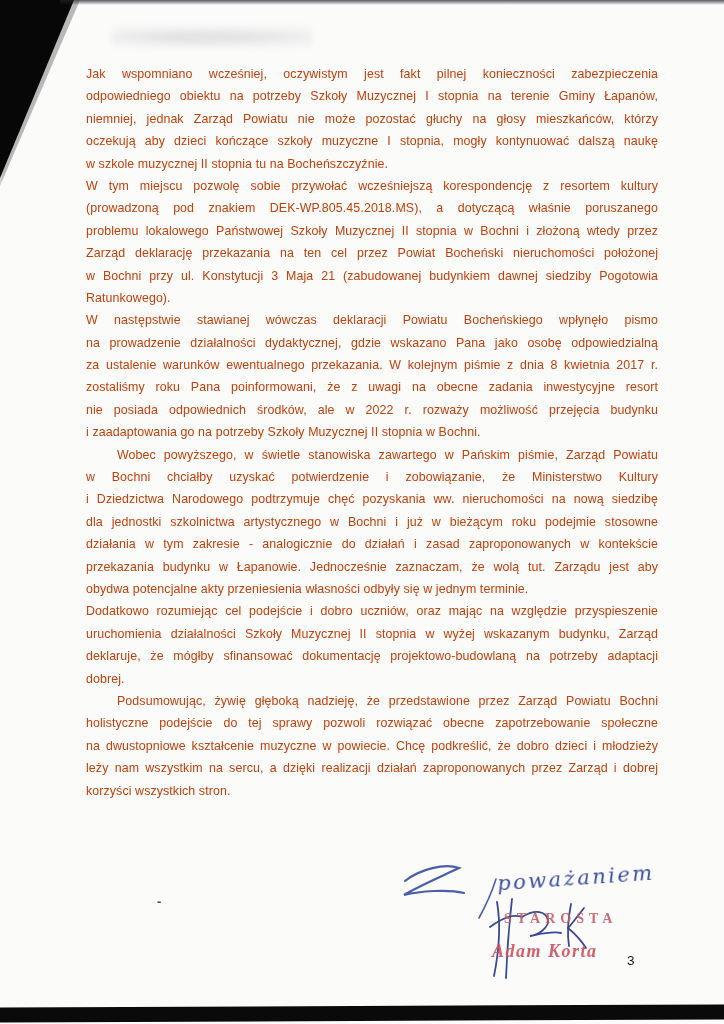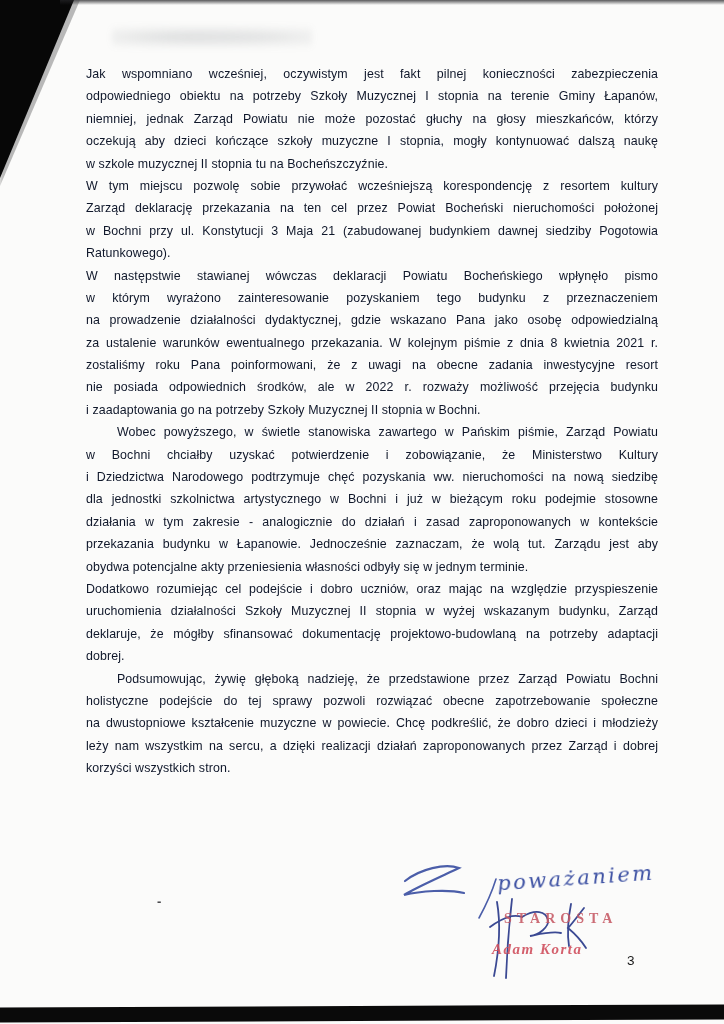--- a/index.html
+++ b/index.html
@@ -36,21 +36,21 @@
       radial-gradient(ellipse at 75% 50%,rgba(120,125,130,.28),rgba(120,125,130,0) 70%);
     filter:blur(3px);opacity:.5;
   }
   .stray-dash{
     position:absolute;left:157px;top:894px;
     color:#4a4a4e;font-size:13px;font-weight:bold;
   }
   
   .letter-body{
     position:absolute;left:86px;top:63px;width:572px;
-    font-size:12.4px;line-height:22.4px;color:#0f172a;
+    font-size:12.4px;line-height:22.4px;color:#c2410c;
     letter-spacing:.1px;
   }
   .line{
     text-align:justify;text-align-last:justify;-moz-text-align-last:justify;
     white-space:normal;height:22.4px;overflow:hidden;
   }
   .line.last{text-align-last:left;-moz-text-align-last:left;}
   .line.indent{text-indent:31px;}
   
   .sig-svg{position:absolute;left:390px;top:855px;}
@@ -62,21 +62,21 @@
   }
   .stamp-title{
     position:absolute;left:504px;top:911px;
     font-family:"Liberation Serif",serif;font-weight:bold;
     font-size:14px;letter-spacing:5px;color:#c65964;
     opacity:.88;filter:blur(.3px);
   }
   .stamp-name{
     position:absolute;left:492px;top:941px;
     font-family:"Liberation Serif",serif;font-weight:bold;font-style:italic;
-    font-size:15px;letter-spacing:1.5px;color:#d0505e;
+    font-size:18px;letter-spacing:1.5px;color:#d0505e;
     opacity:.9;filter:blur(.3px);text-align:center;
   }
   .page-number{
     position:absolute;left:627px;top:953px;
     font-size:13.5px;color:#1a1a1a;
   }
 </style>
 </head>
 <body>
 
@@ -85,27 +85,28 @@
 <div class="top-edge"></div>
 <div class="bleed-smudge"></div>
 
 <div class="letter-body" id="letter-body">
     <div class="line">Jak wspomniano wcześniej, oczywistym jest fakt pilnej konieczności zabezpieczenia</div>
     <div class="line">odpowiedniego obiektu na potrzeby Szkoły Muzycznej I stopnia na terenie Gminy Łapanów,</div>
     <div class="line">niemniej, jednak Zarząd Powiatu nie może pozostać głuchy na głosy mieszkańców, którzy</div>
     <div class="line">oczekują aby dzieci kończące szkoły muzyczne I stopnia, mogły kontynuować dalszą naukę</div>
     <div class="line last">w szkole muzycznej II stopnia tu na Bocheńszczyźnie.</div>
     <div class="line">W tym miejscu pozwolę sobie przywołać wcześniejszą korespondencję z resortem kultury</div>
+    <div class="line">(prowadzoną pod znakiem DEK-WP.805.45.2018.MS), a dotyczącą właśnie poruszanego</div>
+    <div class="line">problemu lokalowego Państwowej Szkoły Muzycznej II stopnia w Bochni i złożoną wtedy przez</div>
     <div class="line">Zarząd deklarację przekazania na ten cel przez Powiat Bocheński nieruchomości położonej</div>
     <div class="line">w Bochni przy ul. Konstytucji 3 Maja 21 (zabudowanej budynkiem dawnej siedziby Pogotowia</div>
     <div class="line last">Ratunkowego).</div>
     <div class="line">W następstwie stawianej wówczas deklaracji Powiatu Bocheńskiego wpłynęło pismo</div>
-    <div class="line">w którym wyrażono zainteresowanie pozyskaniem tego budynku z przeznaczeniem</div>
     <div class="line">na prowadzenie działalności dydaktycznej, gdzie wskazano Pana jako osobę odpowiedzialną</div>
-    <div class="line">za ustalenie warunków ewentualnego przekazania. W kolejnym piśmie z dnia 8 kwietnia 2021 r.</div>
+    <div class="line">za ustalenie warunków ewentualnego przekazania. W kolejnym piśmie z dnia 8 kwietnia 2017 r.</div>
     <div class="line">zostaliśmy roku Pana poinformowani, że z uwagi na obecne zadania inwestycyjne resort</div>
     <div class="line">nie posiada odpowiednich środków, ale w 2022 r. rozważy możliwość przejęcia budynku</div>
     <div class="line last">i zaadaptowania go na potrzeby Szkoły Muzycznej II stopnia w Bochni.</div>
     <div class="line indent">Wobec powyższego, w świetle stanowiska zawartego w Pańskim piśmie, Zarząd Powiatu</div>
     <div class="line">w Bochni chciałby uzyskać potwierdzenie i zobowiązanie, że Ministerstwo Kultury</div>
     <div class="line">i Dziedzictwa Narodowego podtrzymuje chęć pozyskania ww. nieruchomości na nową siedzibę</div>
     <div class="line">dla jednostki szkolnictwa artystycznego w Bochni i już w bieżącym roku podejmie stosowne</div>
     <div class="line">działania w tym zakresie - analogicznie do działań i zasad zaproponowanych w kontekście</div>
     <div class="line">przekazania budynku w Łapanowie. Jednocześnie zaznaczam, że wolą tut. Zarządu jest aby</div>
     <div class="line last">obydwa potencjalne akty przeniesienia własności odbyły się w jednym terminie.</div>

